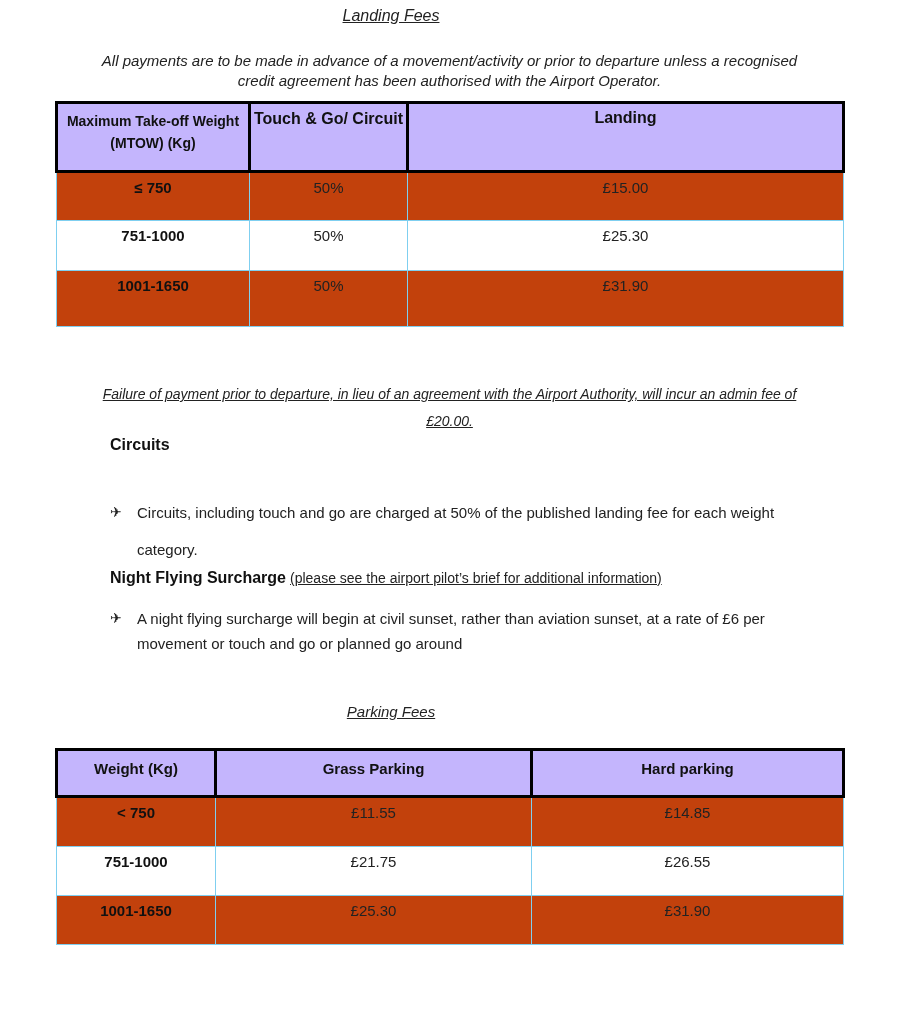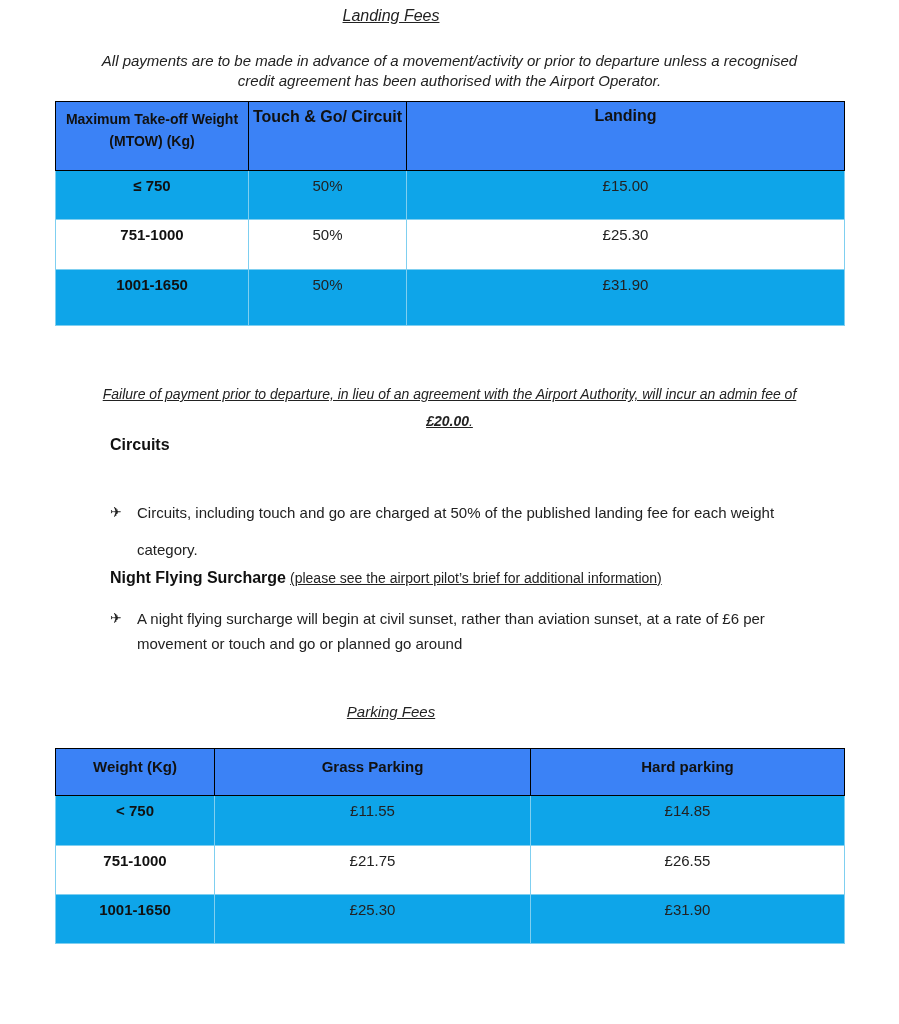--- a/index.html
+++ b/index.html
@@ -13,35 +13,35 @@
   }
   .notice {
     position: absolute; left: 100px; width: 699px; text-align: center;
     font-style: italic; font-size: 15px; line-height: 20px; color: #222;
   }
   table.fees {
     position: absolute; left: 55px; width: 790px; border-collapse: collapse;
     font-size: 15px;
   }
   table.fees th {
-    background: #3b82f6; color: #111; font-weight: bold; vertical-align: top;
+    background: #c4b5fd; color: #111; font-weight: bold; vertical-align: top;
     text-align: center; padding-top: 6px; line-height: 24px; font-size: 15px;
-    border: 1px solid #000000;
+    border: 3px solid #000000;
   }
   table.fees td {
     border: 1px solid #7fcff0; text-align: center; vertical-align: top;
     padding-top: 6px; line-height: 18px; color: #222;
   }
-  table.fees tr.alt td { background: #0ea5e9; }
+  table.fees tr.alt td { background: #c2410c; }
   table.fees td.w { font-weight: bold; color: #111; }
   .failure {
     position: absolute; left: 100px; width: 699px; text-align: center;
     font-style: italic; text-decoration: underline; font-size: 14px; line-height: 27px; color: #222;
   }
-  .failure b { font-weight: bold; margin-top: 28px; }
+  .failure b { font-weight: normal; margin-top: 28px; }
   .heading {
     position: absolute; left: 110px; font-weight: bold; font-size: 16px; color: #111;
   }
   .heading .note { font-weight: normal; text-decoration: underline; font-size: 14px; color: #222; margin-left: 4px; }
   .bullet {
     position: absolute; left: 110px; width: 690px; font-size: 15px; color: #222;
     display: flex;
   }
   .bullet .ico { width: 27px; flex: none; font-size: 14px; }
   .bullet .txt { flex: 1; }

